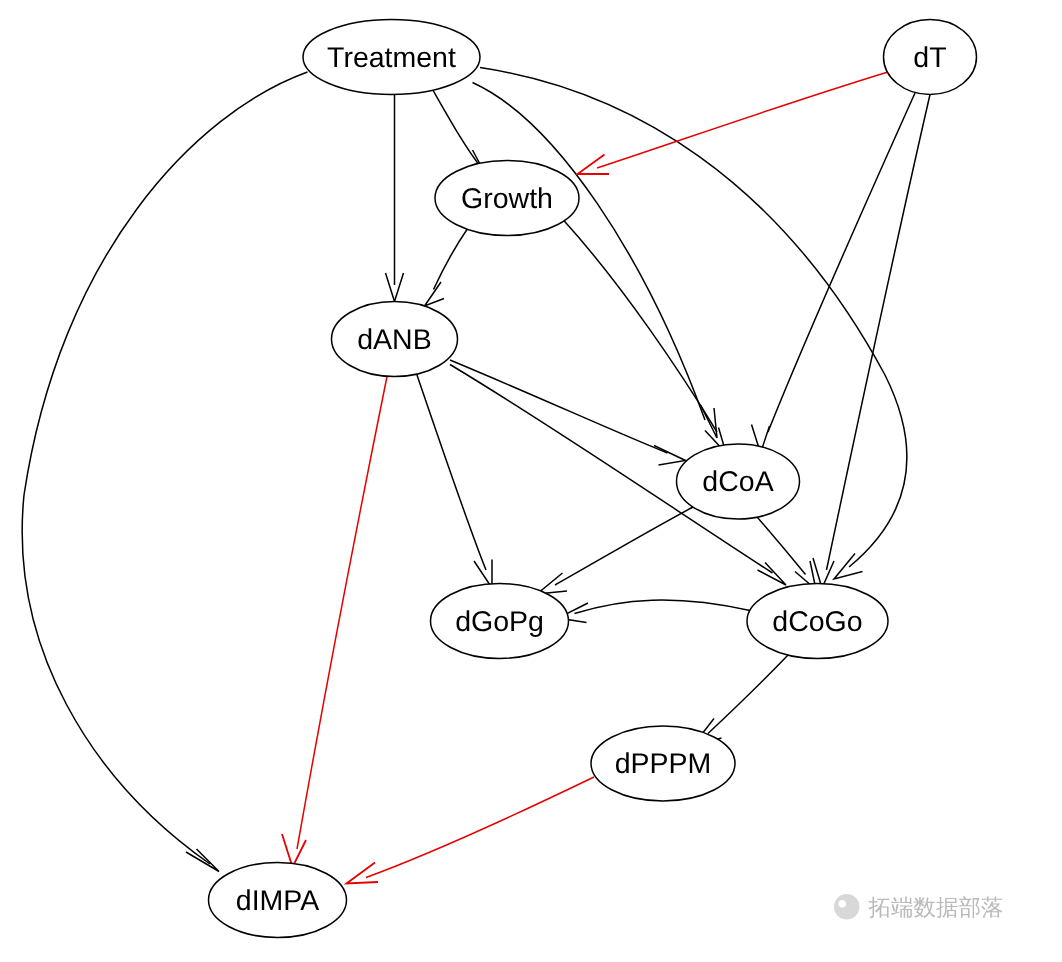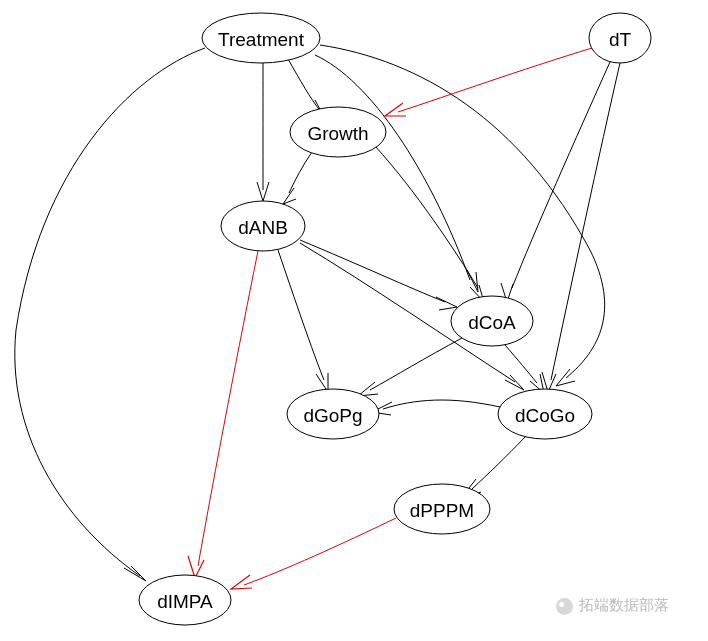--- a/index.html
+++ b/index.html
@@ -65,21 +65,21 @@
     color: #e2e2e2;
     letter-spacing: 0.2px;
     white-space: nowrap;
     user-select: none;
   }
   .watermark-brand {
     position: absolute;
     left: 556px;
     top: 596px;
     display: flex;
-    align-items: flex-end;
+    align-items: flex-start;
     gap: 6px;
     white-space: nowrap;
     user-select: none;
   }
   .watermark-brand .brand-logo {
     width: 17px;
     height: 17px;
     border-radius: 50%;
     background: #d8d8d8;
     position: relative;

